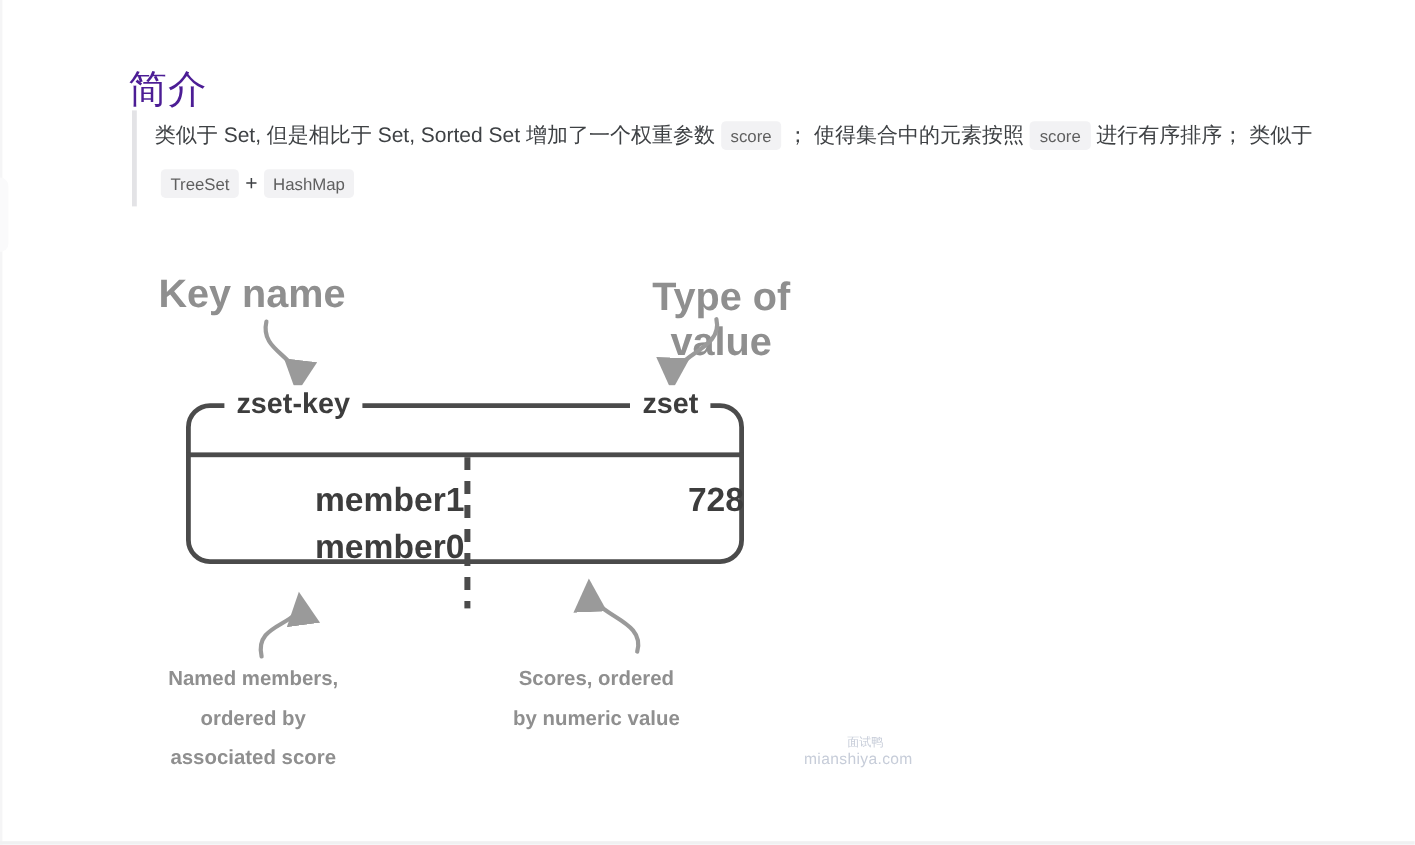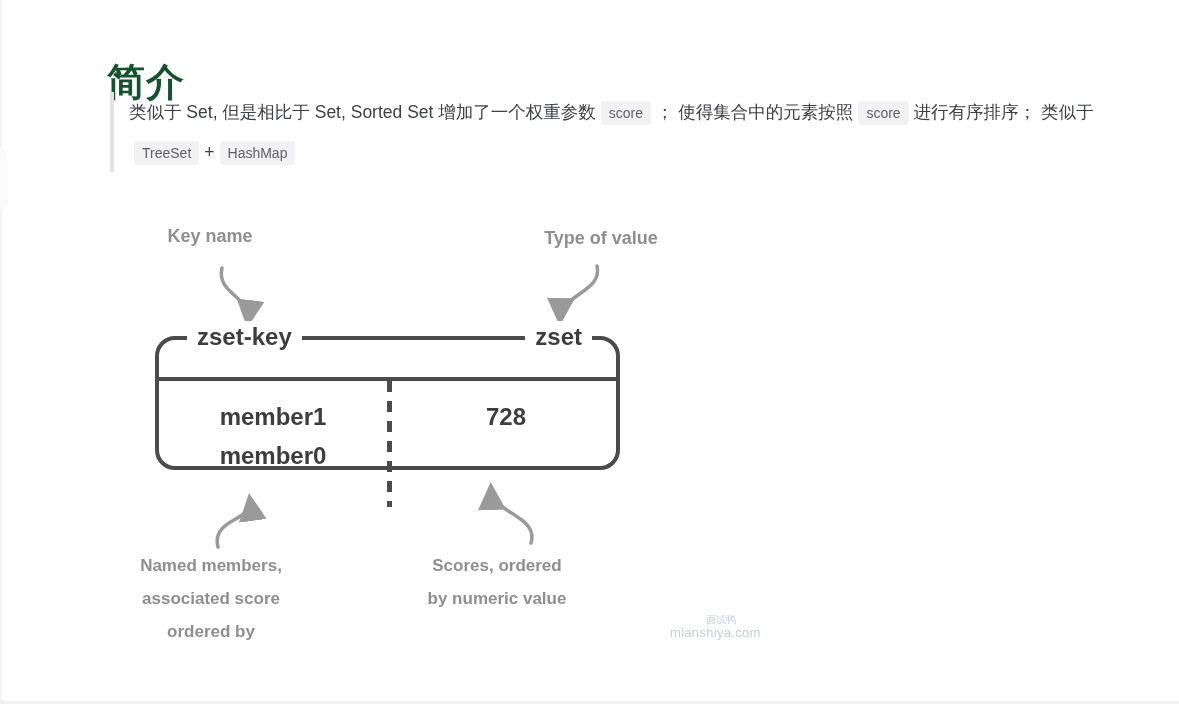--- a/index.html
+++ b/index.html
@@ -12,21 +12,21 @@
     font-family: "Liberation Sans", sans-serif;
   }
   
   .left-edge-line { position:absolute; left:0; top:0; width:2px; height:704px; background:#f5f5f6; }
   .left-edge-blob { position:absolute; left:0; top:148px; width:7px; height:62px; background:#fafafb; border-radius:0 8px 8px 0; }
   .bottom-edge-line { position:absolute; left:0; top:701px; width:1179px; height:3px; background:#f0f1f2; }
 
   
   .heading {
     position:absolute; left:107px; top:32px;
-    font-size:38px; font-weight:700; color:#14532d; letter-spacing:1px;
+    font-size:32px; font-weight:400; color:#4c1d95; letter-spacing:1px;
   }
 
   
   .quote {
     position:absolute; left:110px; top:92px; width:1025px;
     border-left:4px solid #e3e3e6;
     padding-left:15px;
     font-size:17.5px; line-height:40px; color:#3e4144;
   }
   .quote .chip {
@@ -34,21 +34,21 @@
     background:#f2f2f4; color:#5f5f5f;
     font-family:Liberation Sans, sans-serif;
     font-size:14px; line-height:22px;
     padding:1px 8px; margin:0 5px;
     border-radius:4px; vertical-align:baseline;
   }
 
   
   .diagram-label {
     position:absolute; text-align:center;
-    font-size:18px; font-weight:700; color:#8f8f8f;
+    font-size:33px; font-weight:700; color:#8f8f8f;
   }
   .label-key  { left:110px; top:226px; width:200px; }
   .label-type { left:501px; top:228px; width:200px; }
 
   .zbox {
     position:absolute; left:155px; top:336px; width:465px; height:134px;
     border:4px solid #4b4b4b; border-radius:20px;
   }
   .zbox .header-line {
     position:absolute; left:-4px; right:-4px; top:37px; height:4px; background:#4b4b4b;
@@ -58,22 +58,22 @@
     background:#ffffff; padding:0 10px;
     font-size:24px; font-weight:700; color:#3d3d3d;
   }
   .zbox .key-tag  { left:28px; }
   .zbox .type-tag { right:24px; }
   .zbox .dashed-divider {
     position:absolute; left:228px; top:41px; width:5px; height:126px;
     background:repeating-linear-gradient(to bottom, #4b4b4b 0 11px, transparent 11px 20px);
   }
   .zbox .cell {
-    position:absolute; width:228px; text-align:center;
-    font-size:24px; font-weight:700; color:#3d3d3d; line-height:30px;
+    position:absolute; width:228px; text-align:right;
+    font-size:28px; font-weight:700; color:#3d3d3d; line-height:30px;
   }
   .zbox .member-col { left:0; }
   .zbox .score-col  { left:233px; }
   .zbox .row0 { top:62px; }
   .zbox .row1 { top:101px; }
 
   .note {
     position:absolute; text-align:center;
     font-size:17px; font-weight:700; color:#8f8f8f; line-height:33px;
   }
@@ -126,22 +126,22 @@
   <div class="header-line"></div>
   <div class="dashed-divider"></div>
 
   <div class="cell member-col row0">member1</div>
   <div class="cell score-col row0">728</div>
   <div class="cell member-col row1">member0</div>
 </div>
 
 <div class="note note-members">
   <div>Named members,</div>
+  <div>ordered by</div>
   <div>associated score</div>
-  <div>ordered by</div>
 </div>
 <div class="note note-scores">
   <div>Scores, ordered</div>
   <div>by numeric value</div>
 </div>
 
 <div class="watermark">
   <div class="wm1">面试鸭</div>
   <div class="wm2">mianshiya.com</div>
 </div>

